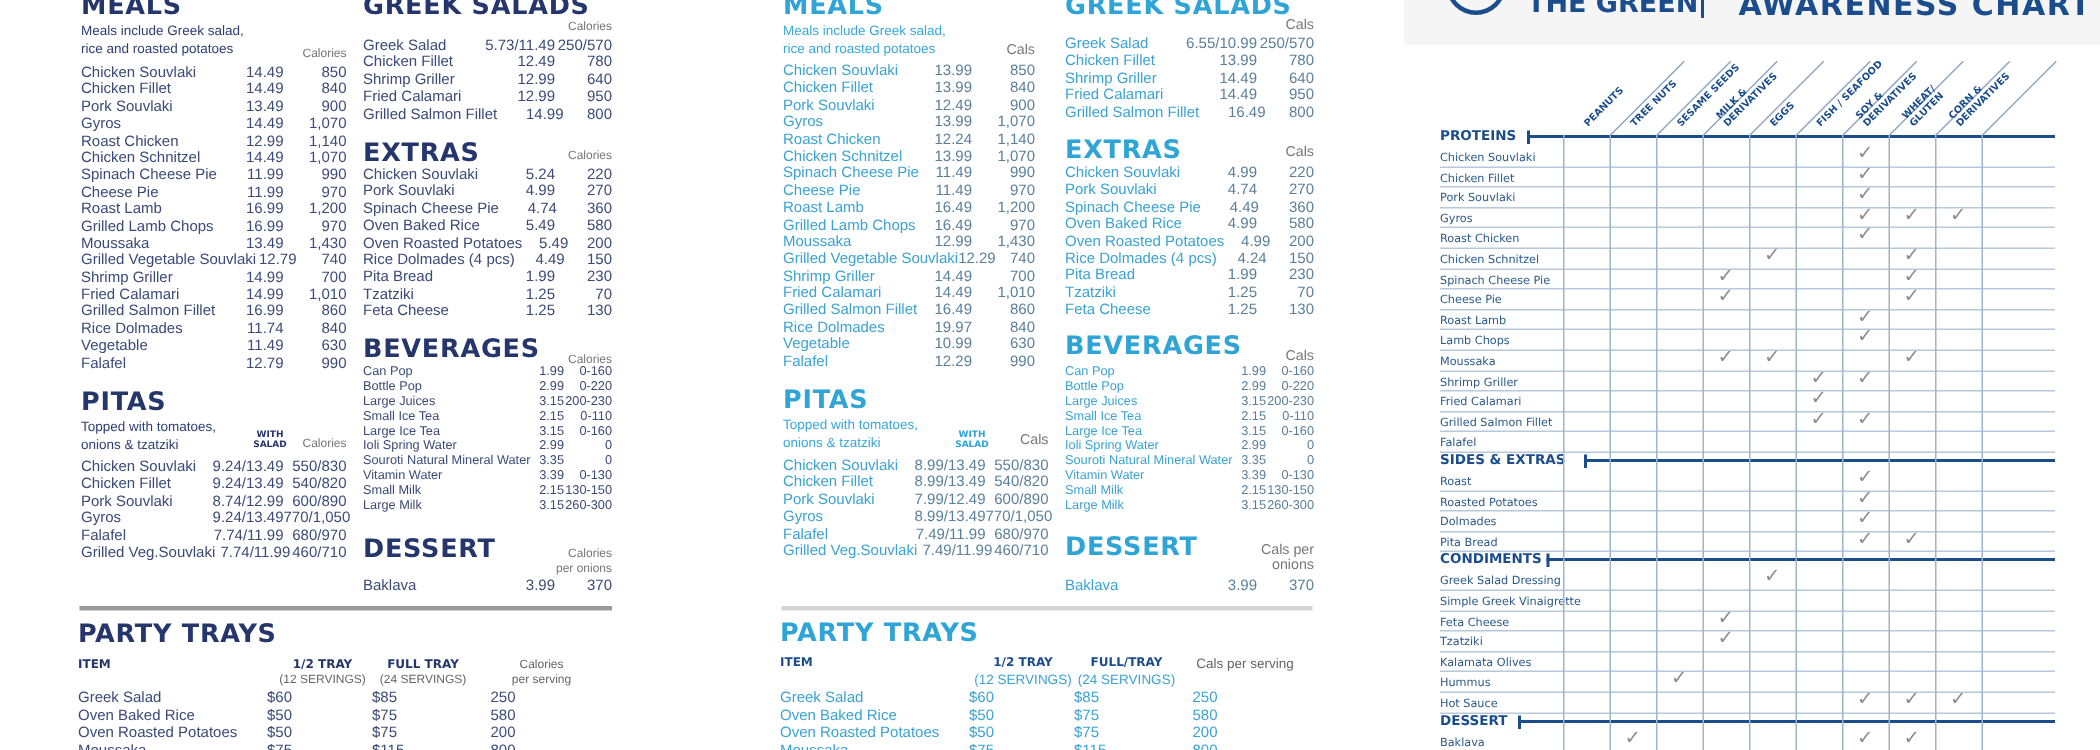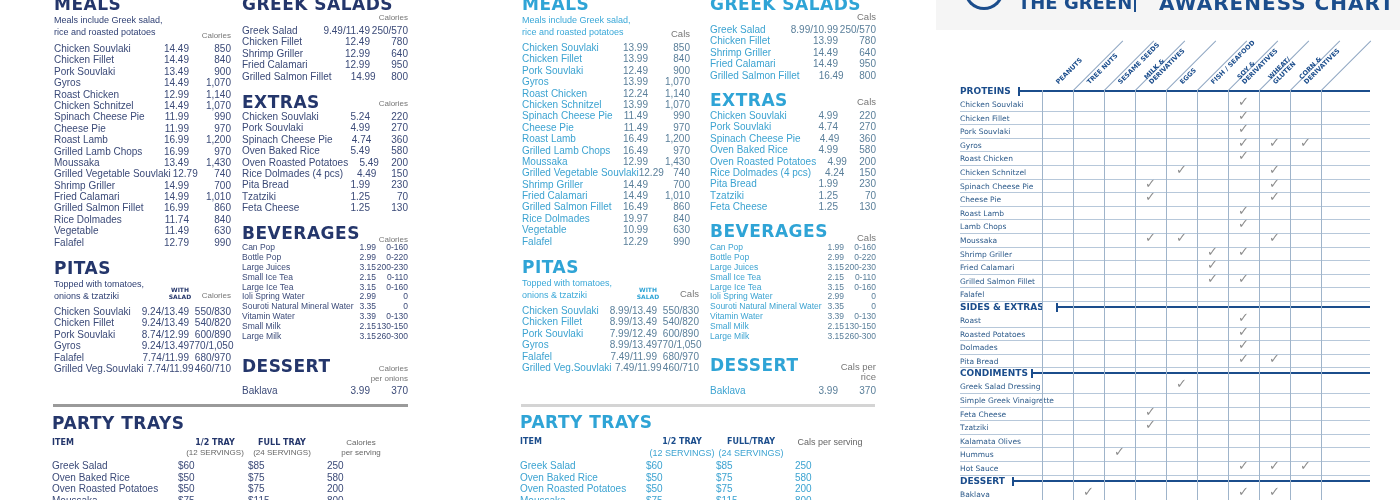--- a/index.html
+++ b/index.html
@@ -195,21 +195,21 @@
         <span class="p" style="width: 56px;">7.74/11.99</span>
         <span class="c" style="width: 42px;">460/710</span>
       </div>
     </div>
 
   <div class="heading h-lg" style="left:242px;top:-4px;">GREEK SALADS</div>
   <div class="colhdr" style="left:360px;top:13px;width:48px;">Calories</div>
   <div class="rows" style="left:242px;top:25px;width:166px;" id="navy-salads">
       <div class="row">
         <span class="n">Greek Salad</span>
-        <span class="p" style="width: 52px;">9.49/11.49</span>
+        <span class="p" style="width: 52px;">5.73/11.49</span>
         <span class="c" style="width: 38px;">250/570</span>
       </div>
       <div class="row">
         <span class="n">Chicken Fillet</span>
         <span class="p" style="width: 52px;">12.49</span>
         <span class="c" style="width: 38px;">780</span>
       </div>
       <div class="row">
         <span class="n">Shrimp Griller</span>
         <span class="p" style="width: 52px;">12.99</span>
@@ -526,21 +526,21 @@
         <span class="p" style="width: 56px;">7.49/11.99</span>
         <span class="c" style="width: 42px;">460/710</span>
       </div>
     </div>
 
   <div class="heading h-lg" style="left:270px;top:-4px;">GREEK SALADS</div>
   <div class="colhdr" style="left:390px;top:12px;width:46px;">Cals</div>
   <div class="rows" style="left:270px;top:24px;width:166px;" id="cyan-salads">
       <div class="row">
         <span class="n">Greek Salad</span>
-        <span class="p" style="width: 52px;">8.99/10.99</span>
+        <span class="p" style="width: 52px;">6.55/10.99</span>
         <span class="c" style="width: 38px;">250/570</span>
       </div>
       <div class="row">
         <span class="n">Chicken Fillet</span>
         <span class="p" style="width: 52px;">13.99</span>
         <span class="c" style="width: 38px;">780</span>
       </div>
       <div class="row">
         <span class="n">Shrimp Griller</span>
         <span class="p" style="width: 52px;">14.49</span>
@@ -659,21 +659,21 @@
       <div class="row">
         <span class="n">Large Milk</span>
         <span class="p" style="width: 20px;">3.15</span>
         <span class="c" style="width: 32px;">260-300</span>
       </div>
     </div>
 
   <div class="heading h-lg" style="left:270px;top:357px;">DESSERT</div>
   <div class="colhdr" style="left:380px;top:362px;width:56px;">
     <div>Cals per</div>
-    <div>rice</div>
+    <div>onions</div>
   </div>
   <div class="rows" style="left:270px;top:385px;width:166px;" id="cyan-dessert">
       <div class="row">
         <span class="n">Baklava</span>
         <span class="p" style="width: 40px;">3.99</span>
         <span class="c" style="width: 38px;">370</span>
       </div>
     </div>
 
   <div class="divider cyan-div" style="left:81px;top:404px;width:354px;"></div>

